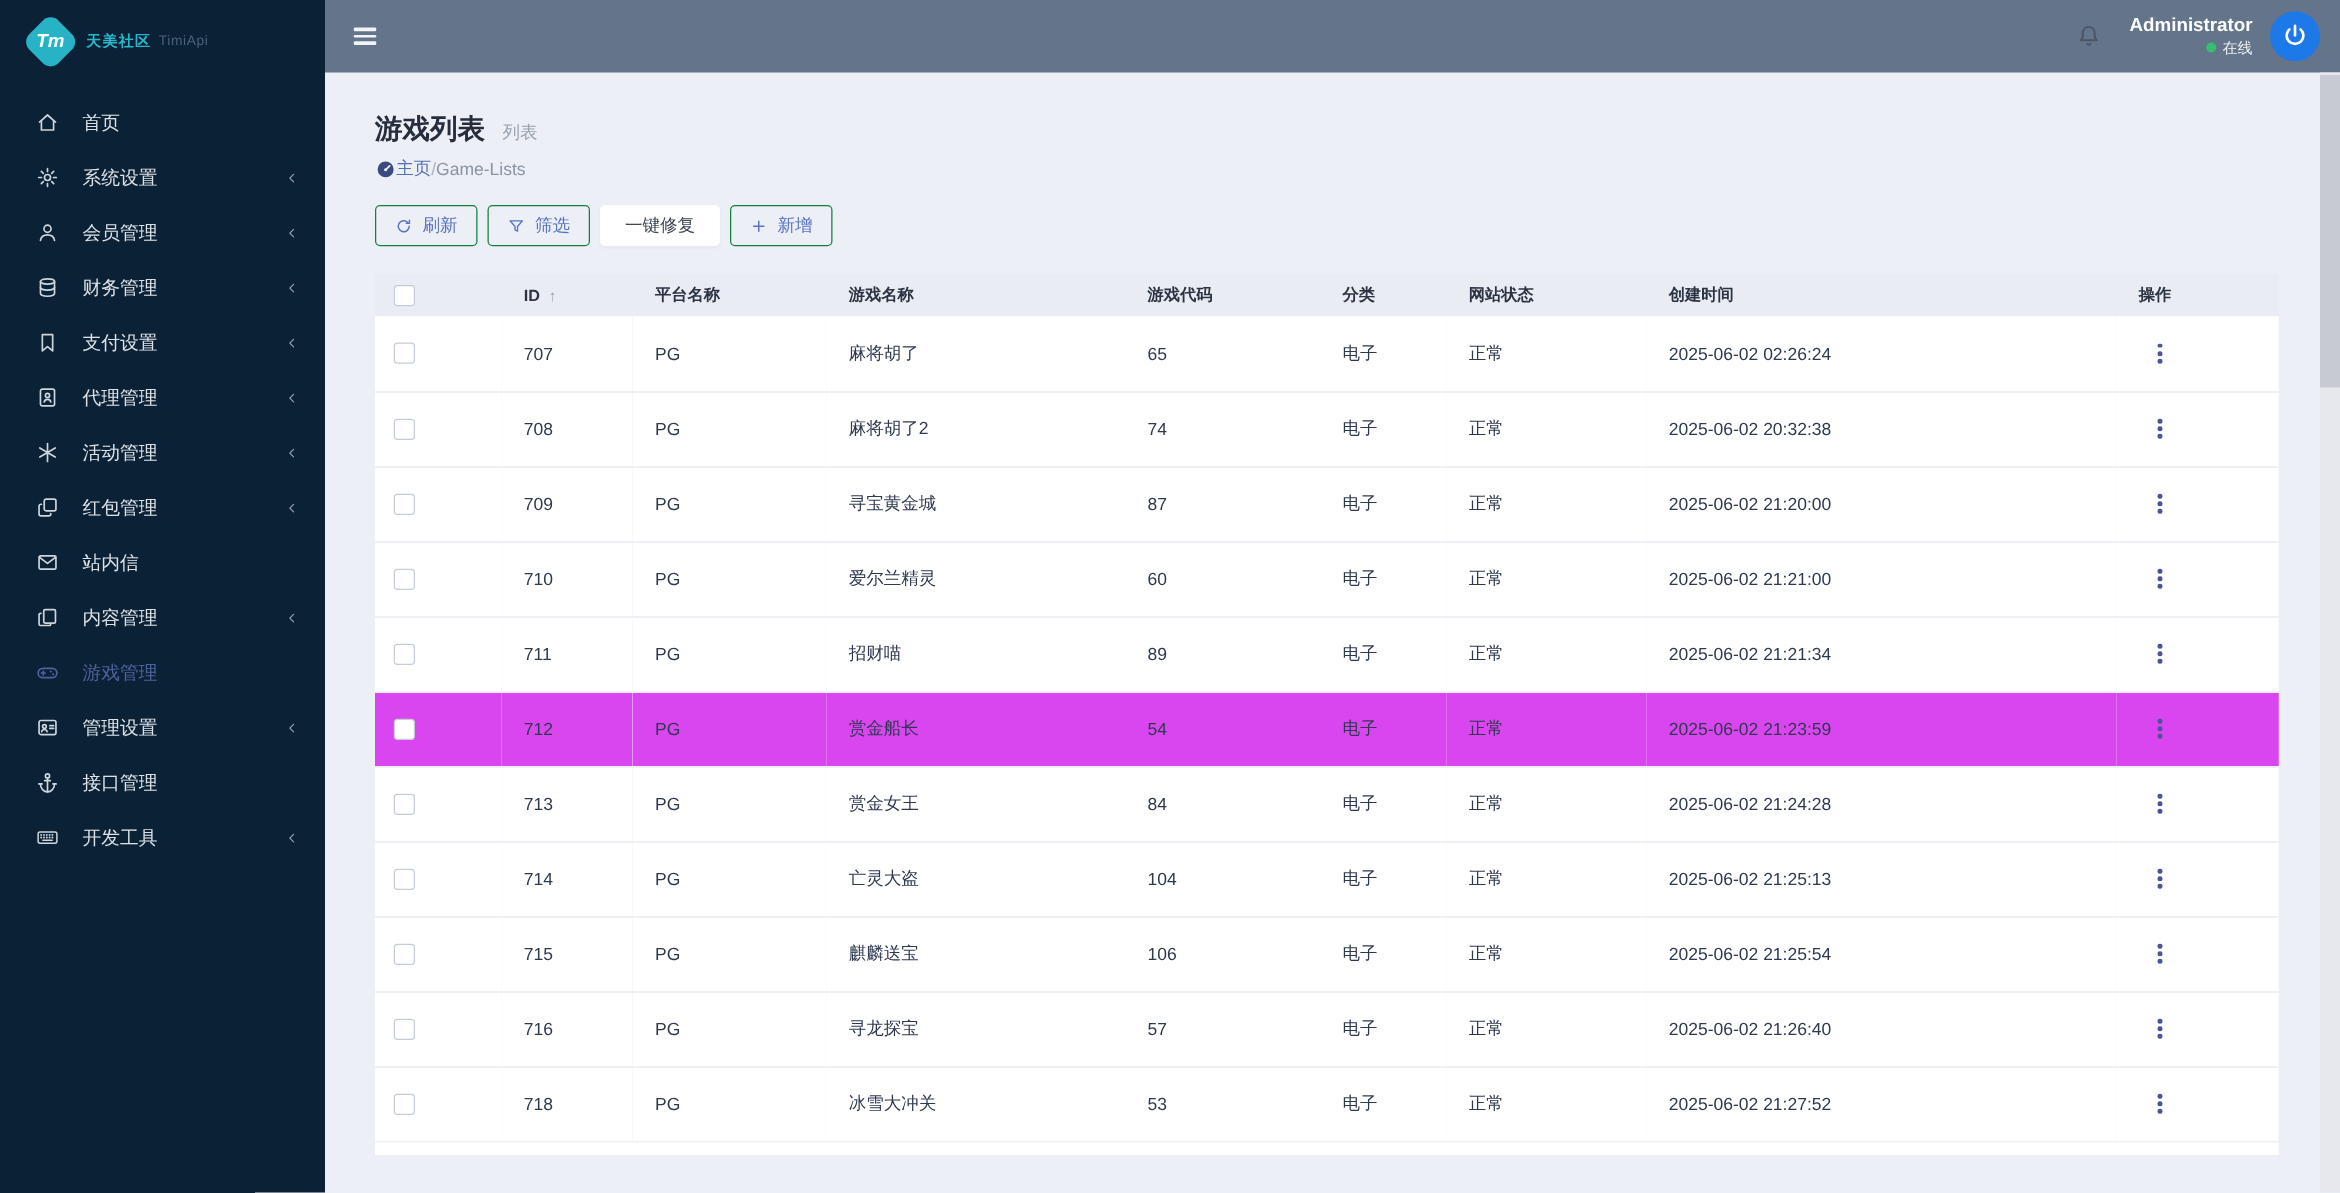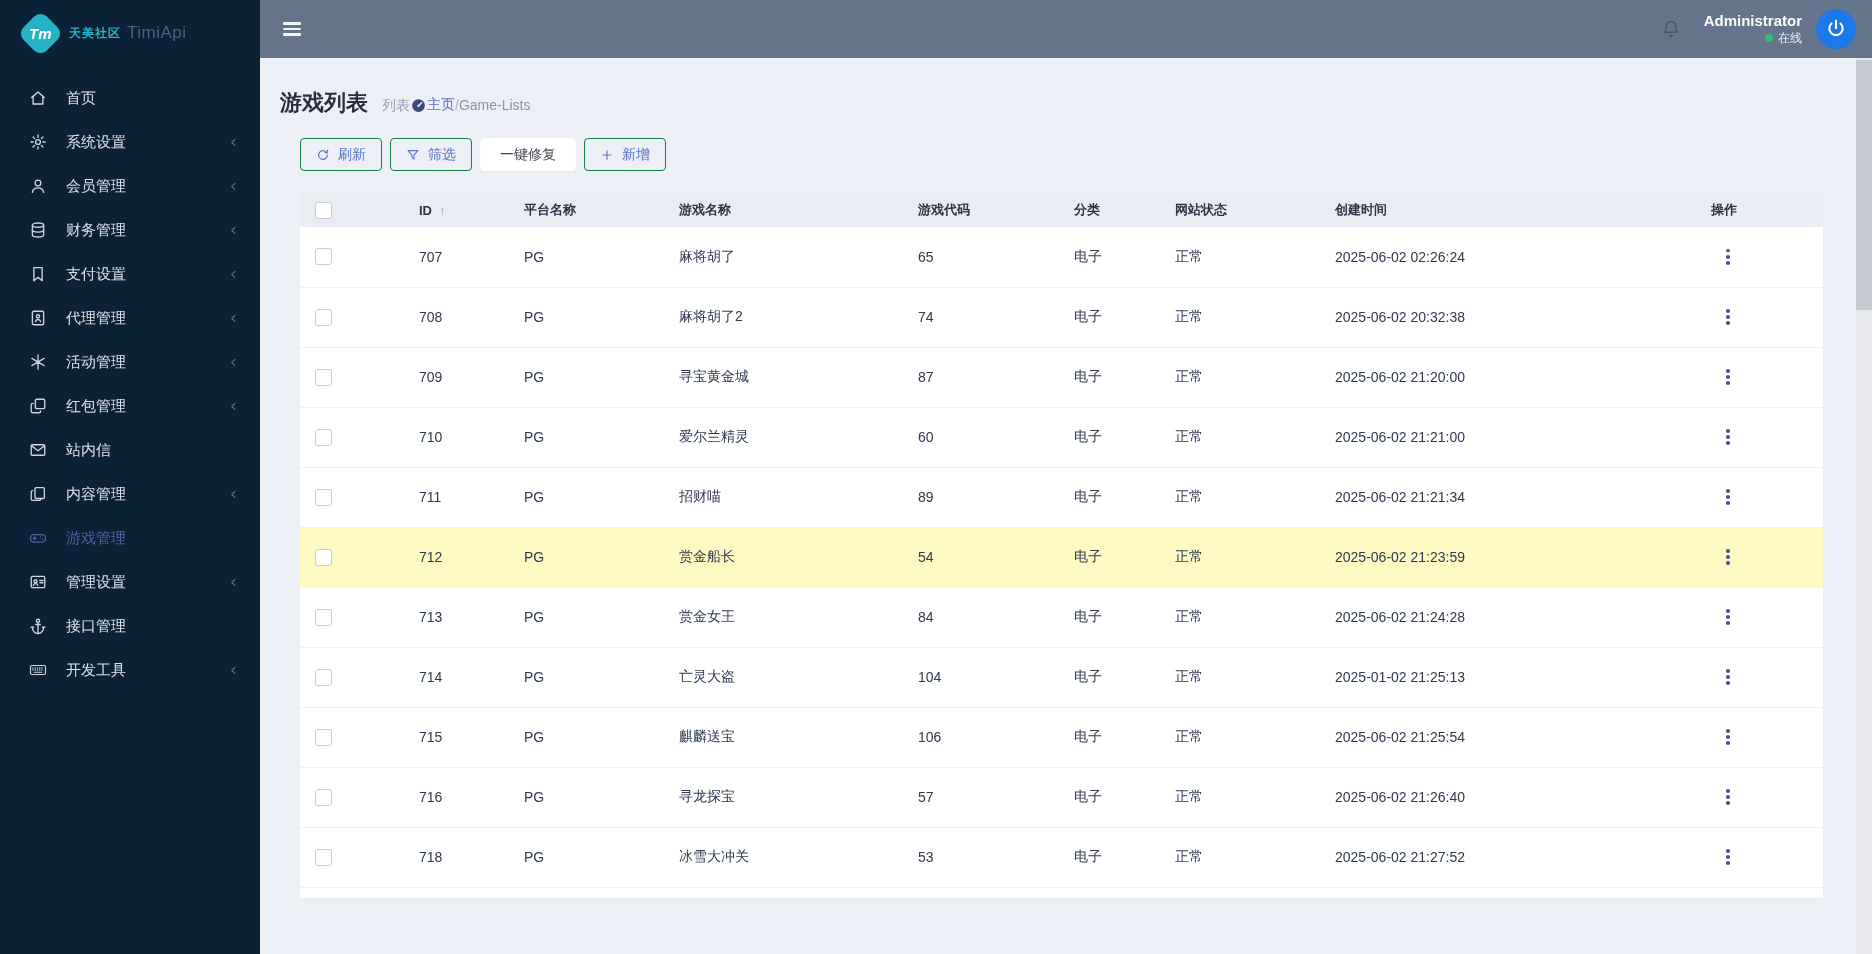--- a/index.html
+++ b/index.html
@@ -11,21 +11,21 @@
   }
   svg { display:block; }
 
   
   .sidebar { position:absolute; left:0; top:0; width:260px; height:954px; background:#0b2135; z-index:6; }
   .logo { height:66px; display:flex; align-items:center; padding-left:24px; }
   .logo-badge { width:33px; height:33px; background:#27b2c6; border-radius:9px; transform:rotate(45deg);
     display:flex; align-items:center; justify-content:center; flex:0 0 auto; }
   .logo-badge span { transform:rotate(-45deg); color:#fff; font-style:italic; font-weight:bold; font-size:15px; }
   .logo-cn { color:#29b6c9; font-size:12px; font-weight:bold; margin-left:12px; letter-spacing:1px; }
-  .logo-en { color:#49627b; font-size:17px; margin-left:6px; letter-spacing:0.5px; }
+  .logo-en { color:#49627b; font-size:11px; margin-left:6px; letter-spacing:0.5px; }
   .menu { padding-top:10px; }
   .menu-item { height:44px; display:flex; align-items:center; padding:0 20px 0 29px;
     color:#dde2e9; font-size:15px; cursor:pointer; }
   .mi-icon { width:20px; height:18px; margin-right:17px; color:#cdd5dd; flex:0 0 auto; }
   .mi-icon svg { width:18px; height:18px; }
   .mi-label { flex:1 1 auto; }
   .chev { width:13px; height:13px; color:#97a3b1; }
   .chev svg { width:13px; height:13px; }
   .menu-item.active, .menu-item.active .mi-icon { color:#4c639f; }
 
@@ -40,21 +40,21 @@
   .user-block { text-align:right; margin-right:14px; cursor:pointer; }
   .user-name { color:#ffffff; font-size:15px; font-weight:bold; line-height:18px; }
   .user-status { color:#eef2f6; font-size:12px; display:flex; align-items:center; justify-content:flex-end; gap:5px; }
   .status-dot { width:8px; height:8px; border-radius:50%; background:#35c06d; display:inline-block; }
   .power-btn { width:40px; height:40px; border-radius:50%; background:#1d79e8; border:none; cursor:pointer;
     display:flex; align-items:center; justify-content:center; }
   .power-btn svg { width:22px; height:22px; color:#fff; }
 
   
   .content { position:absolute; left:260px; top:58px; width:1612px; height:896px; }
-  .page-head { display:flex; justify-content:flex-start; align-items:flex-start; padding:30px 49px 0 20px; }
+  .page-head { display:flex; justify-content:space-between; align-items:flex-start; padding:30px 49px 0 40px;flex-direction:column; }
   .title-group { display:flex; align-items:baseline; }
   .page-title { font-size:22px; font-weight:bold; color:#262e3d; }
   .page-subtitle { font-size:14px; color:#99a1ad; margin-left:14px; }
   .breadcrumb { display:flex; align-items:center; font-size:14px; color:#8a93a3; gap:0; margin-top:8px; }
   .bc-icon { color:#3b4a80; } .bc-icon svg { width:17px; height:17px; }
   .bc-home { color:#5570b5; cursor:pointer; text-decoration:none; }
   .bc-sep { color:#aab1bc; }
   .bc-current { color:#8a93a3; }
 
   .toolbar { display:flex; align-items:center; padding:20px 49px 22px 40px; }
@@ -69,21 +69,21 @@
   .btn-add { margin-left:auto; }
 
   .table-wrap { margin:0 49px 0 40px; }
   table { width:100%; border-collapse:collapse; table-layout:fixed; }
   thead th { background:#e9ecf3; height:34px; font-size:13px; color:#2c3444; font-weight:bold;
     text-align:left; padding:0 4px 0 18px; white-space:nowrap; }
   thead th.col-cb, tbody td.col-cb { padding-left:15px; }
   .sort-arrow { color:#98a0ad; font-size:12px; margin-left:7px; font-weight:normal; }
   tbody td { background:#fff; height:60px; border-bottom:1px solid #eff1f4; font-size:14px;
     color:#2e3950; padding:0 4px 0 18px; white-space:nowrap; overflow:hidden; }
-  tr.hl td { background:#fef9c3; }
+  tr.hl td { background:#d946ef; }
   .cb { width:17px; height:17px; border:1.5px solid #c6ccd6; border-radius:3px; background:#fff; cursor:pointer; }
   .kebab { width:22px; padding:5px 2px; margin-left:6px; cursor:pointer; background:none; border:none; }
   .kebab i { display:block; width:3.6px; height:3.6px; border-radius:50%; background:#4c5498; margin:2.6px auto; }
   .sliver { height:10px; background:#fff; margin:0 49px 0 40px; }
 
   
   .vscroll { position:absolute; right:0; top:58px; width:16px; height:896px; background:#e6e8ee; z-index:7; }
   .vscroll .thumb { width:16px; height:250px; background:#c7cad3; margin-top:2px; cursor:pointer; }
 </style>
 </head>
@@ -485,21 +485,21 @@
           <tr>
             <td class="col-cb">
               <div class="cb"></div>
             </td>
             <td>714</td>
             <td>PG</td>
             <td>亡灵大盗</td>
             <td>104</td>
             <td>电子</td>
             <td>正常</td>
-            <td>2025-01-02 21:25:13</td>
+            <td>2025-06-02 21:25:13</td>
             <td><button class="kebab"><i></i><i></i><i></i></button></td>
           </tr>
           <tr>
             <td class="col-cb">
               <div class="cb"></div>
             </td>
             <td>715</td>
             <td>PG</td>
             <td>麒麟送宝</td>
             <td>106</td>

